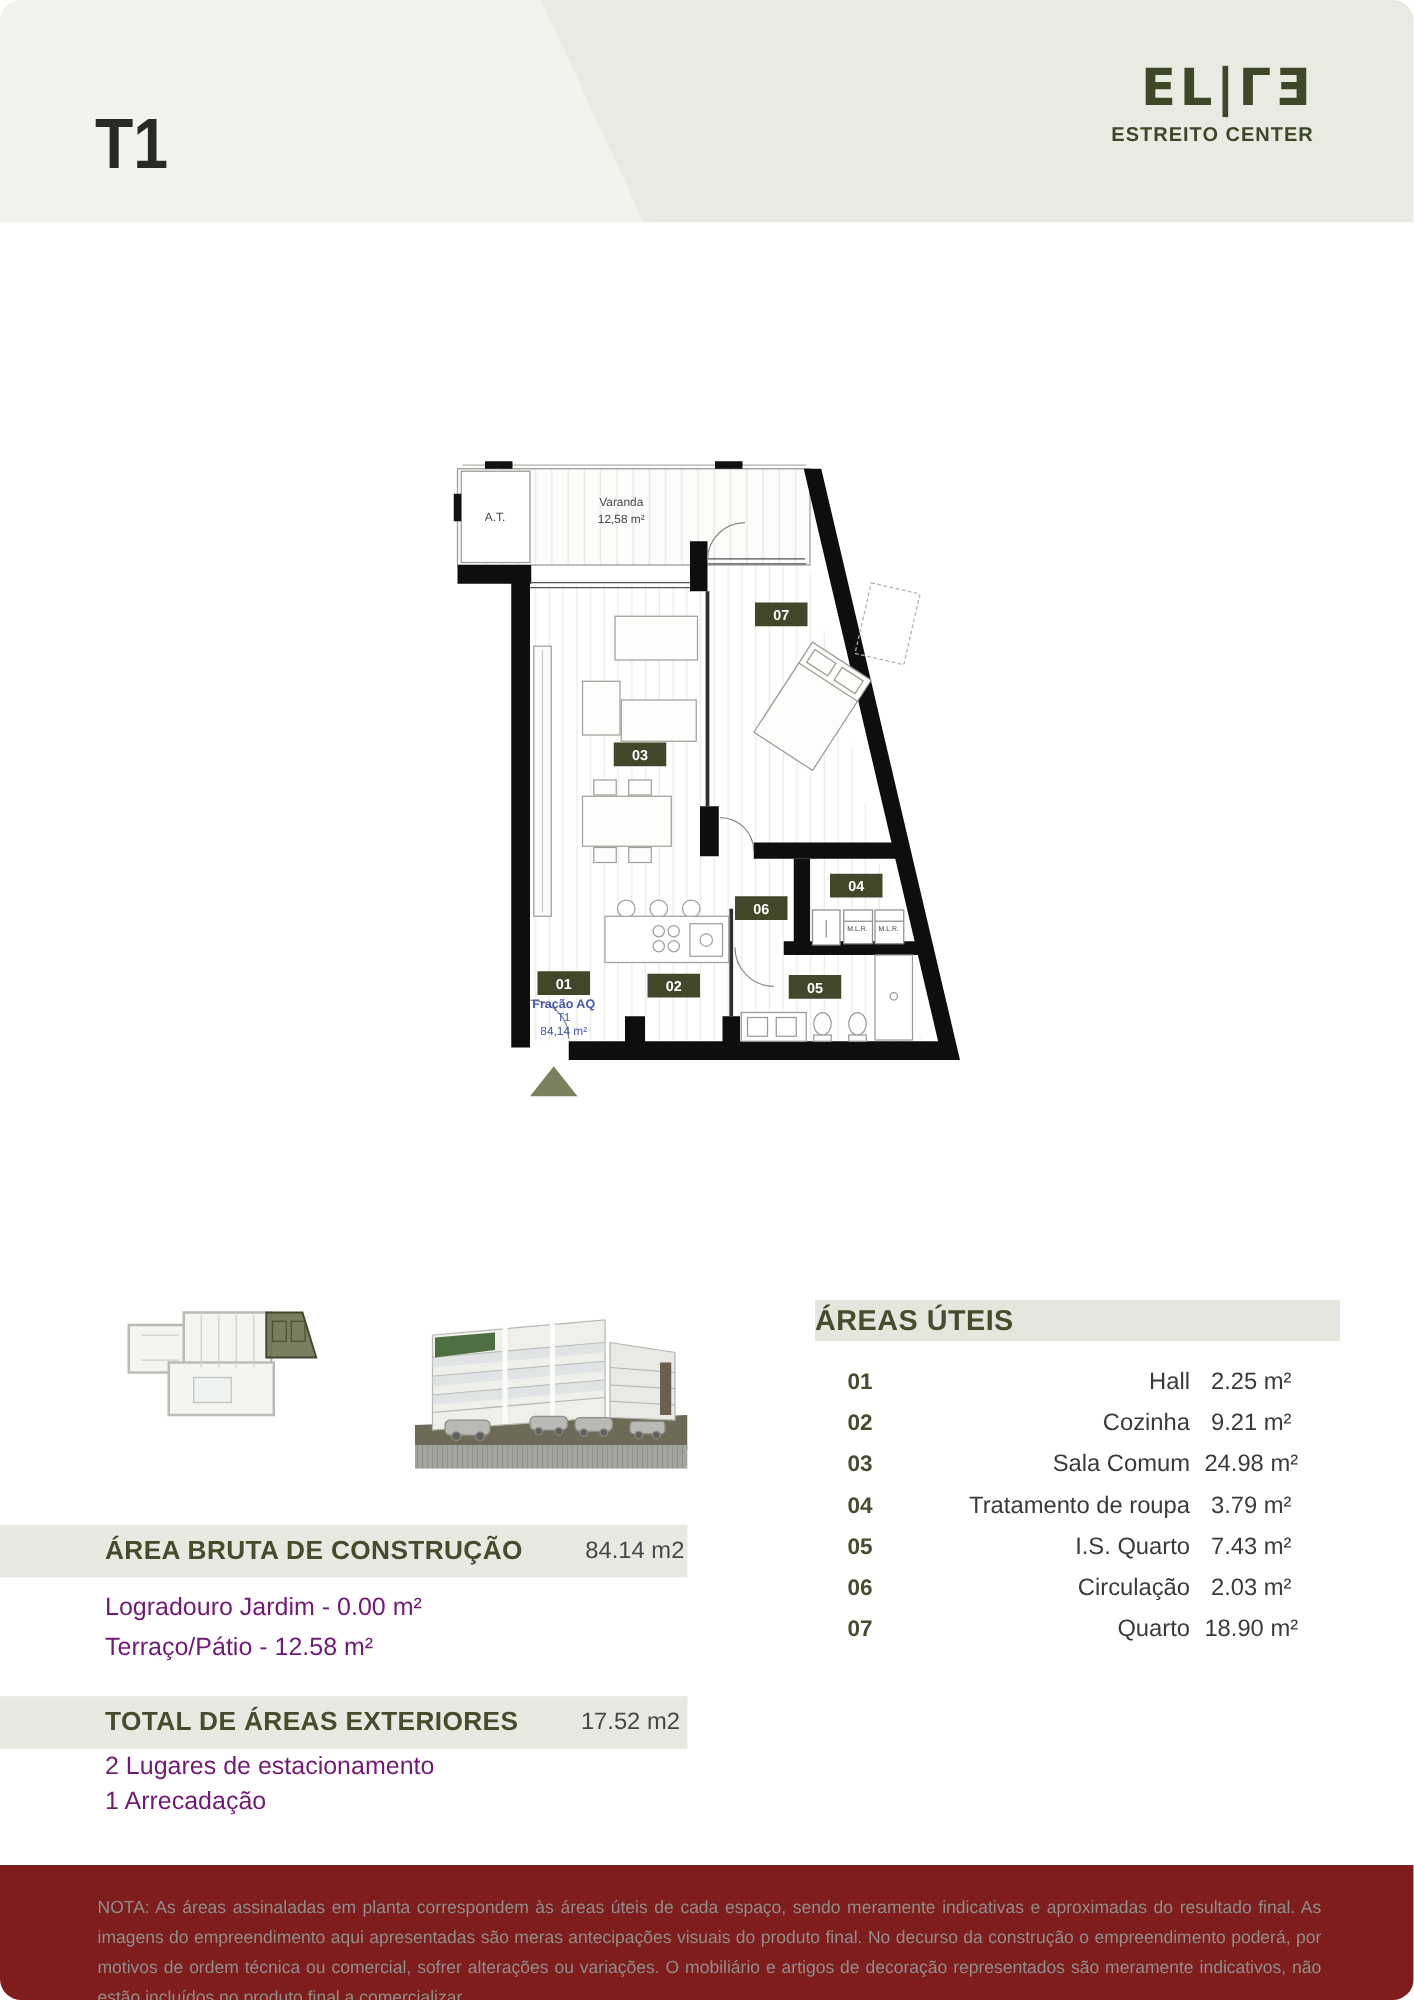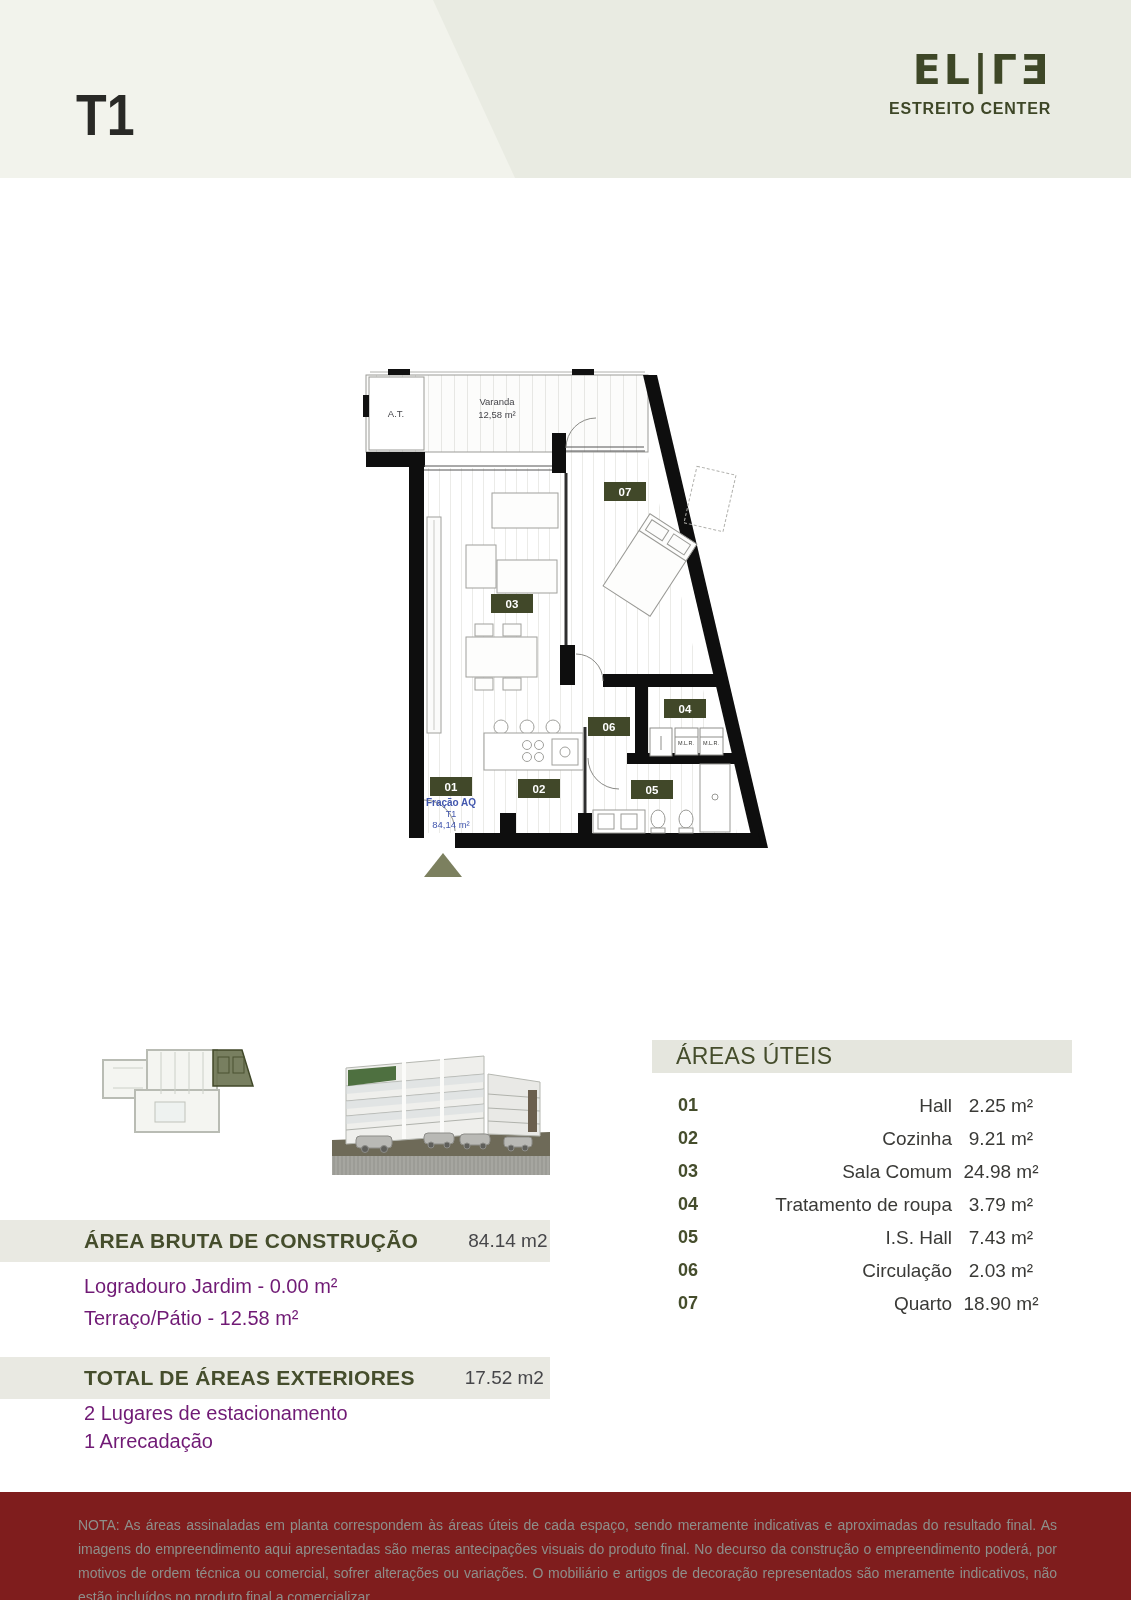--- a/index.html
+++ b/index.html
@@ -1,17 +1,17 @@
 <!DOCTYPE html>
 <html><head>
 <meta charset="utf-8">
 <style>
   html,body{margin:0;padding:0;background:#ffffff;}
   .page{position:relative;width:1131px;height:1600px;background:#ffffff;
-        font-family:"Liberation Sans",sans-serif;overflow:hidden;}
+        font-family:"Liberation Sans",sans-serif;overflow:hidden;border-radius:17px;}
 
   
   .header{position:absolute;left:0;top:0;width:1131px;height:178px;background:#f2f3ec;}
   .header-right{position:absolute;left:0;top:0;width:1131px;height:178px;background:#e9ebe2;
                 clip-path:polygon(433px 0,1131px 0,1131px 178px,515px 178px);}
   .unit-title{position:absolute;left:76px;top:82px;font-size:57px;font-weight:800;color:#292926;
               letter-spacing:0px;transform:scaleX(.88);transform-origin:left top;}
   .logo{position:absolute;right:80px;top:48px;text-align:right;color:#3e4727;}
   .logo-text{font-family:"DejaVu Sans",sans-serif;font-size:41px;font-weight:800;
              letter-spacing:3px;line-height:1.1;}
@@ -25,21 +25,21 @@
   .plan-small{fill:#45454a;font-size:9.5px;text-anchor:middle;}
   .blue{fill:#4257ae;text-anchor:middle;}
 
   
   .thumb-plan{position:absolute;left:95px;top:1040px;}
   .thumb-render{position:absolute;left:332px;top:1040px;}
 
   
   .areas{position:absolute;left:652px;top:1040px;width:420px;}
   .areas-band{height:33px;background:#e5e6de;display:flex;align-items:center;}
-  .areas-title{padding-left:24px;font-size:23px;font-weight:400;color:#454d2c;letter-spacing:.4px;}
+  .areas-title{padding-left:0;font-size:23px;font-weight:700;color:#454d2c;letter-spacing:.4px;}
   .areas-rows{margin-top:16px;}
   .arow{display:flex;align-items:center;height:33px;font-size:19px;color:#3a3a37;}
   .arow .code{width:72px;padding-left:26px;box-sizing:content-box;font-weight:800;
               font-size:18px;color:#454d2c;}
   .arow .name{flex:1;text-align:right;}
   .arow .val{width:120px;text-align:center;padding-right:22px;box-sizing:border-box;}
 
   
   .band{position:absolute;left:0;width:550px;height:42px;background:#e9e9e2;
         display:flex;align-items:center;}
@@ -294,21 +294,21 @@
         <span class="name">Sala Comum</span>
         <span class="val">24.98 m²</span>
       </div>
       <div class="arow">
         <span class="code">04</span>
         <span class="name">Tratamento de roupa</span>
         <span class="val">3.79 m²</span>
       </div>
       <div class="arow">
         <span class="code">05</span>
-        <span class="name">I.S. Hall</span>
+        <span class="name">I.S. Quarto</span>
         <span class="val">7.43 m²</span>
       </div>
       <div class="arow">
         <span class="code">06</span>
         <span class="name">Circulação</span>
         <span class="val">2.03 m²</span>
       </div>
       <div class="arow">
         <span class="code">07</span>
         <span class="name">Quarto</span>

